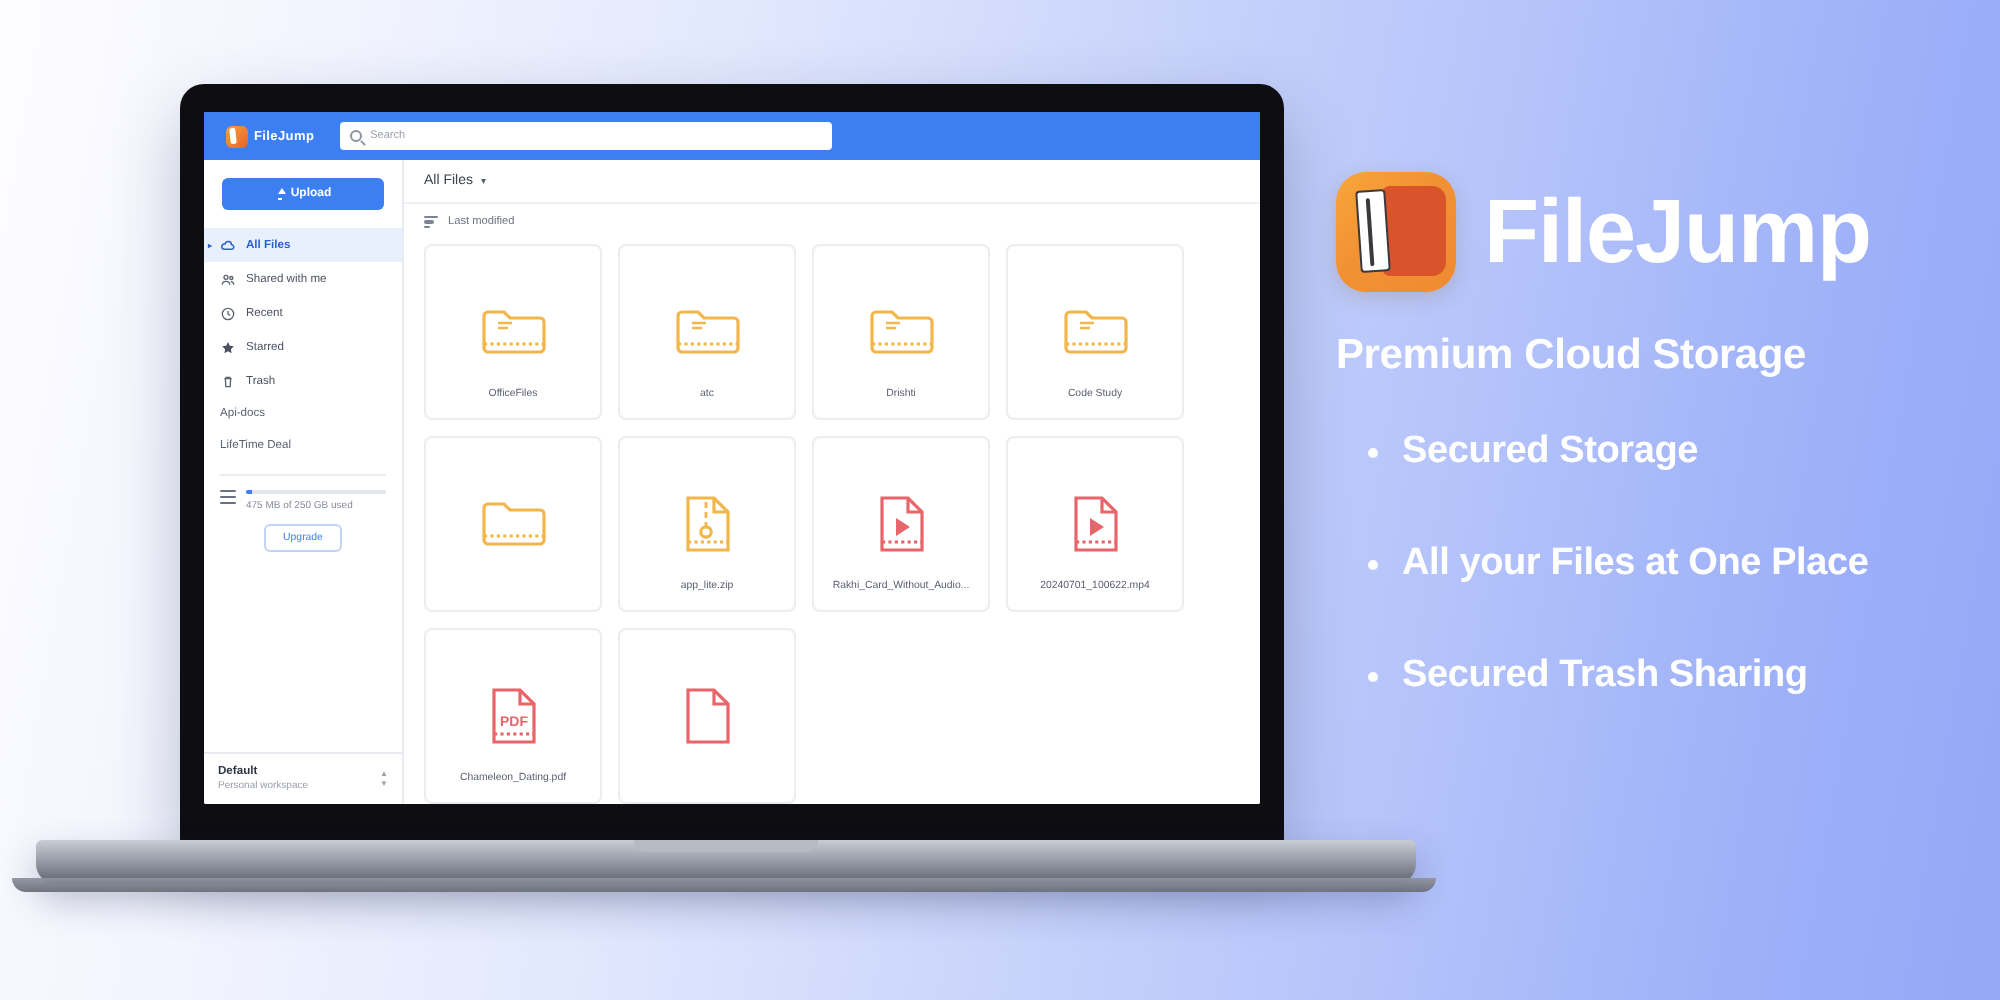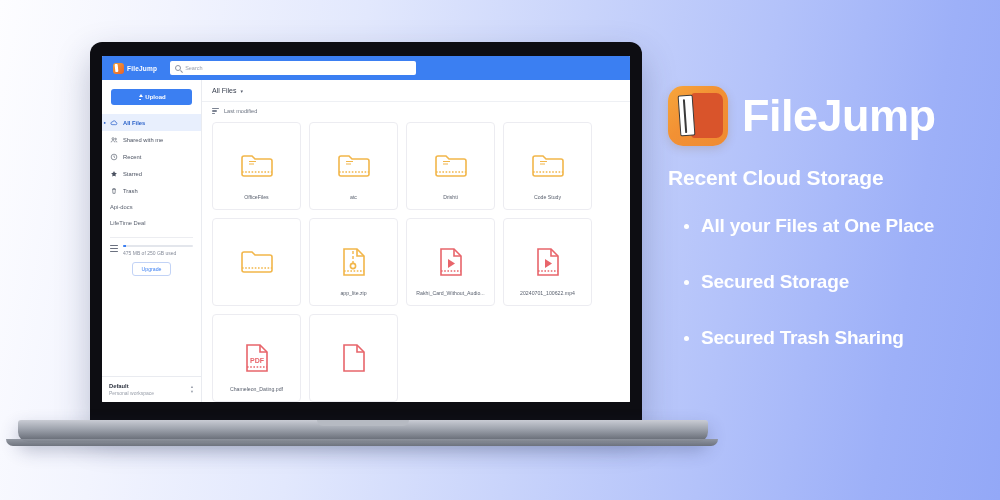--- a/index.html
+++ b/index.html
@@ -437,29 +437,29 @@
 <div class="right">
 
   <div class="logo-row">
     <div class="logo-box">
       <span class="slab"></span>
         <span class="page"></span>
     </div>
     <div class="logo-text">FileJump</div>
   </div>
 
-  <div class="tagline">Recent Cloud Storage</div>
+  <div class="tagline">Premium Cloud Storage</div>
 
   <ul class="bullets">
     <li>
       <span class="dot"></span>
-      <span>All your Files at One Place</span>
+      <span>Secured Storage</span>
     </li>
     <li>
       <span class="dot"></span>
-      <span>Secured Storage</span>
+      <span>All your Files at One Place</span>
     </li>
     <li>
       <span class="dot"></span>
       <span>Secured Trash Sharing</span>
     </li>
   </ul>
 </div>
 
 </body></html>

